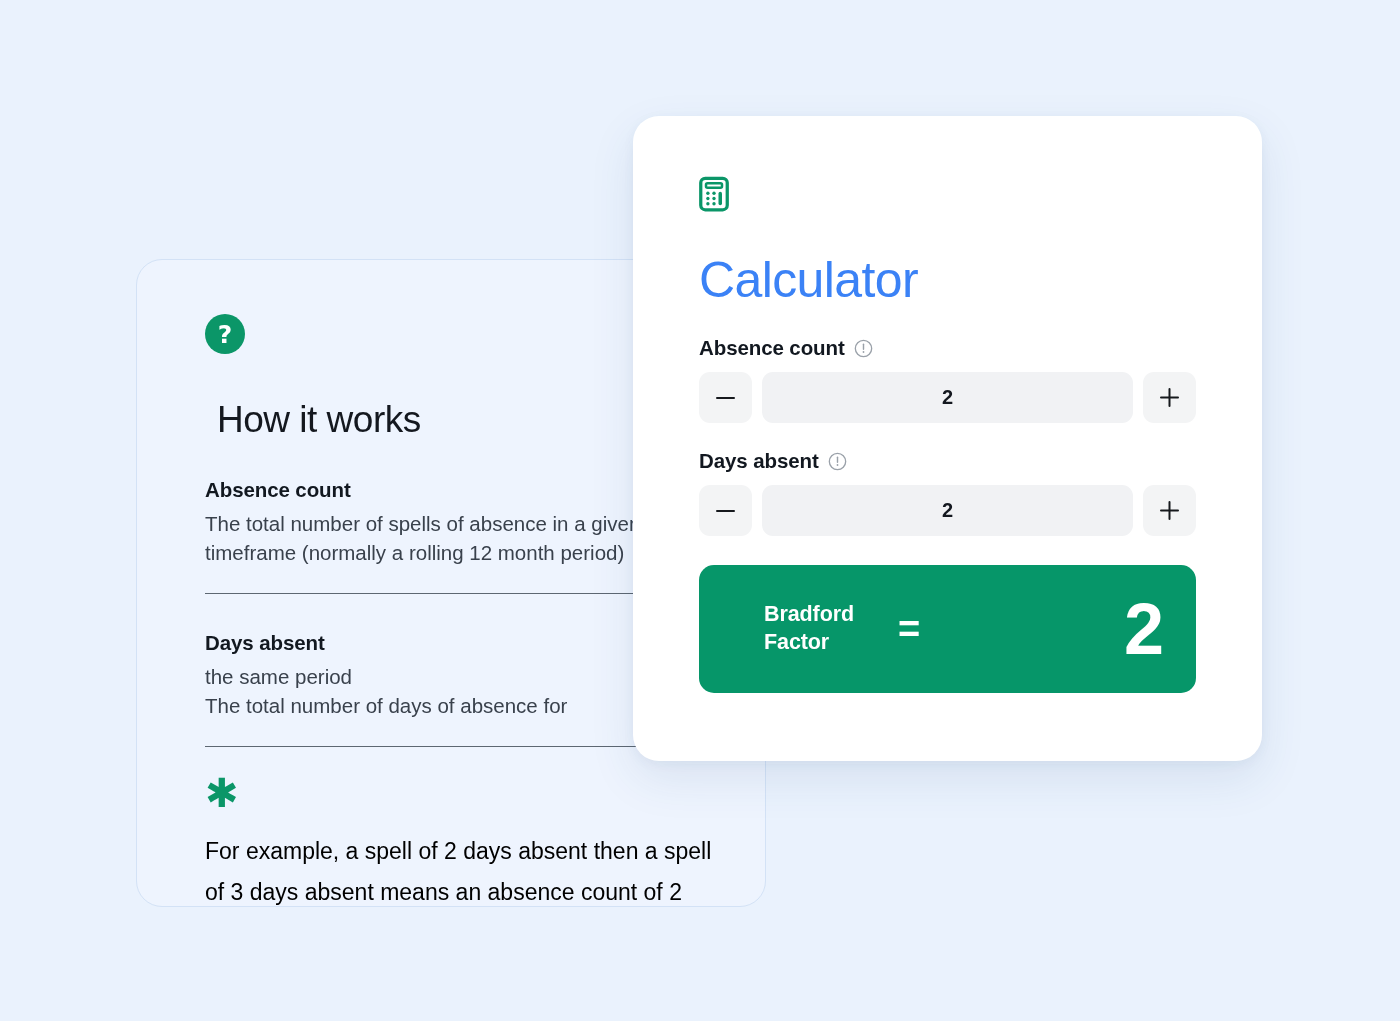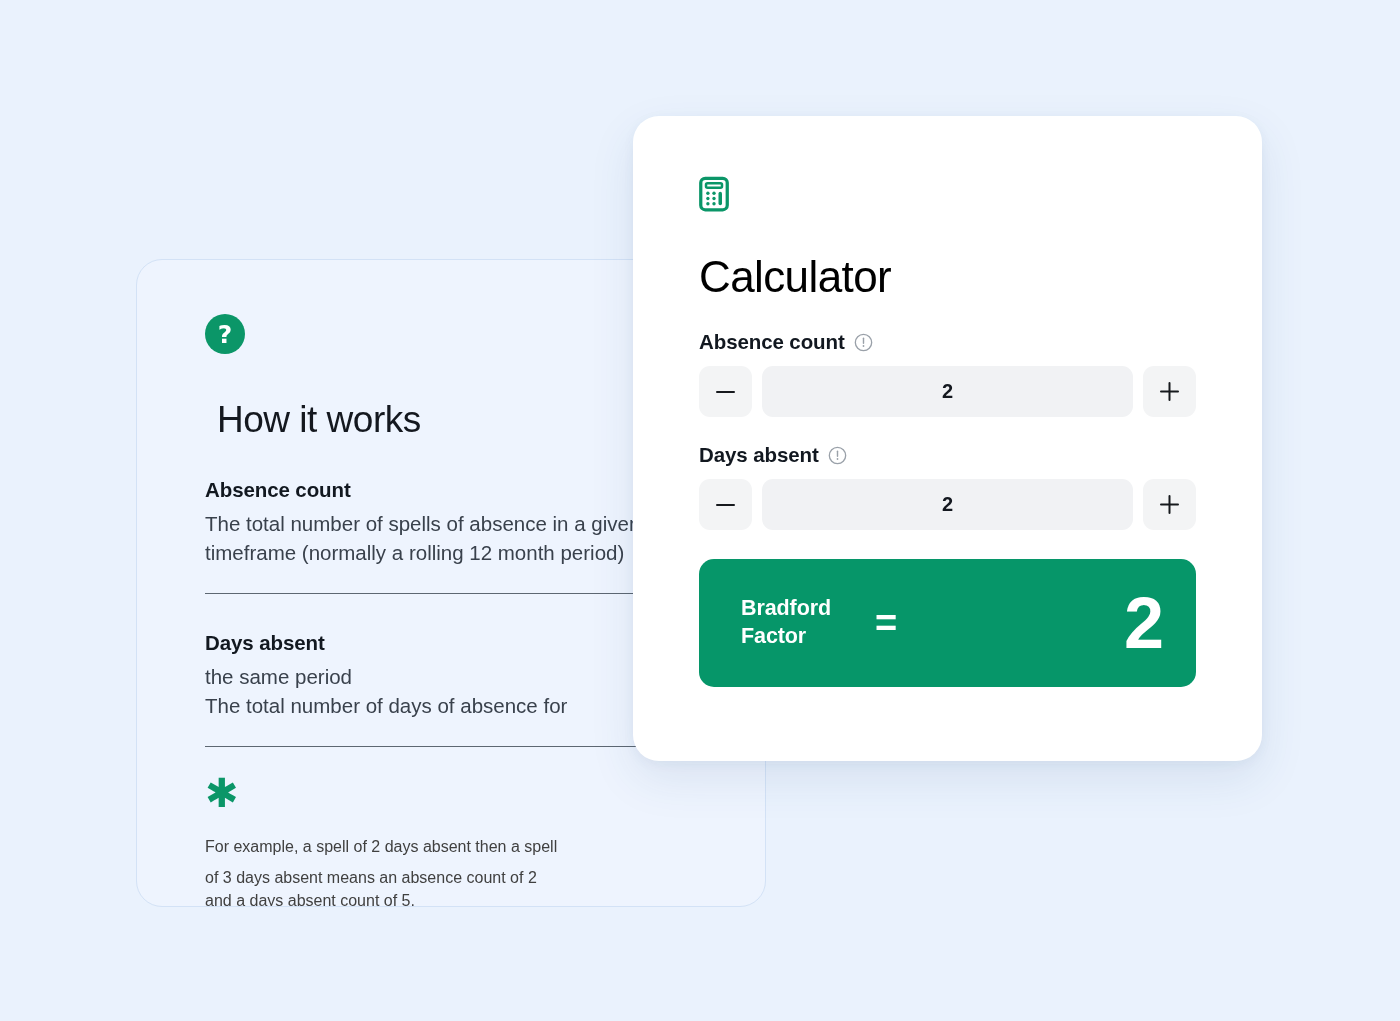--- a/index.html
+++ b/index.html
@@ -94,22 +94,22 @@
     color: #0b9668;
     font-size: 40px;
     line-height: 0.7;
     font-family: "DejaVu Sans", sans-serif;
     font-weight: bold;
     height: 26px;
   }
 
   .example-body {
     margin-top: 30px;
-    font-size: 16px;
-    color: #404040;
+    font-size: 23px;
+    color: #000000;
     line-height: 1.44;
     white-space: nowrap;
   }
 
   
   .calculator-card {
     position: absolute;
     left: 633px;
     top: 116px;
     width: 629px;
@@ -122,23 +122,23 @@
   }
 
   .calc-icon {
     width: 30px;
     height: 36px;
     display: block;
   }
 
   .calculator-title {
     margin-top: 43px;
-    font-size: 44px;
+    font-size: 50px;
     font-weight: 500;
-    color: #000000;
+    color: #3b82f6;
     letter-spacing: -0.6px;
     line-height: 1;
   }
 
   .field-group { margin-top: 31px; }
   .field-group.second { margin-top: 26px; }
 
   .field-label-row {
     display: flex;
     align-items: center;
@@ -197,21 +197,21 @@
   }
 
   
   .result-bar {
     margin-top: 29px;
     height: 128px;
     background: #069669;
     border-radius: 15px;
     display: flex;
     align-items: center;
-    padding: 0 33px 0 42px;
+    padding: 0 33px 0 65px;
   }
 
   .result-label {
     color: #ffffff;
     font-size: 21.5px;
     font-weight: bold;
     line-height: 1.28;
     letter-spacing: -0.1px;
     white-space: pre-line;
   }

